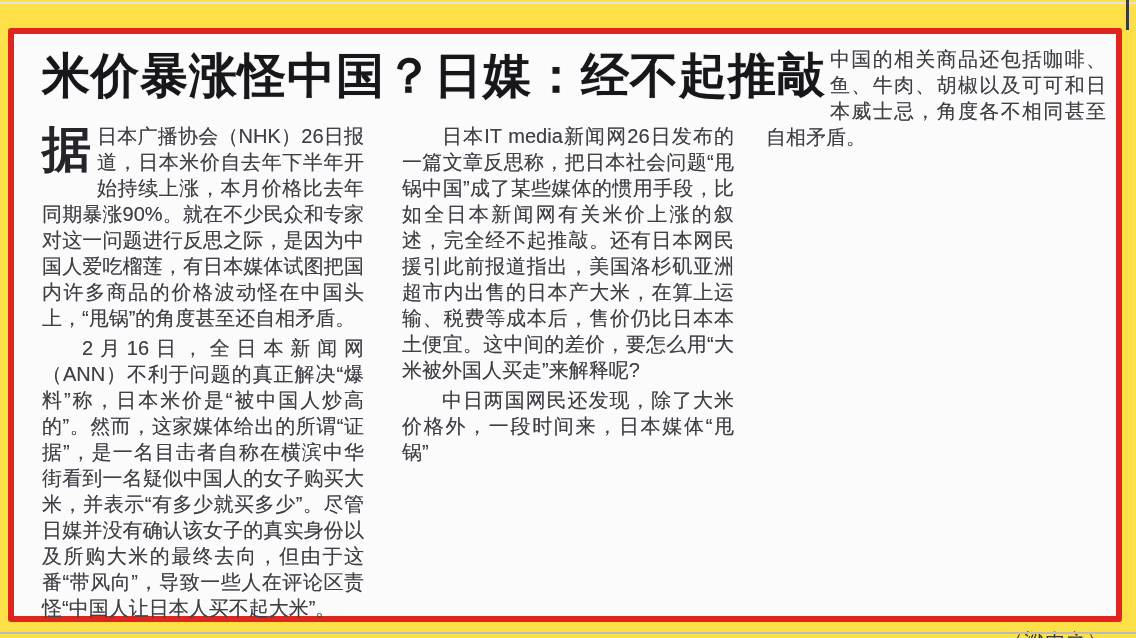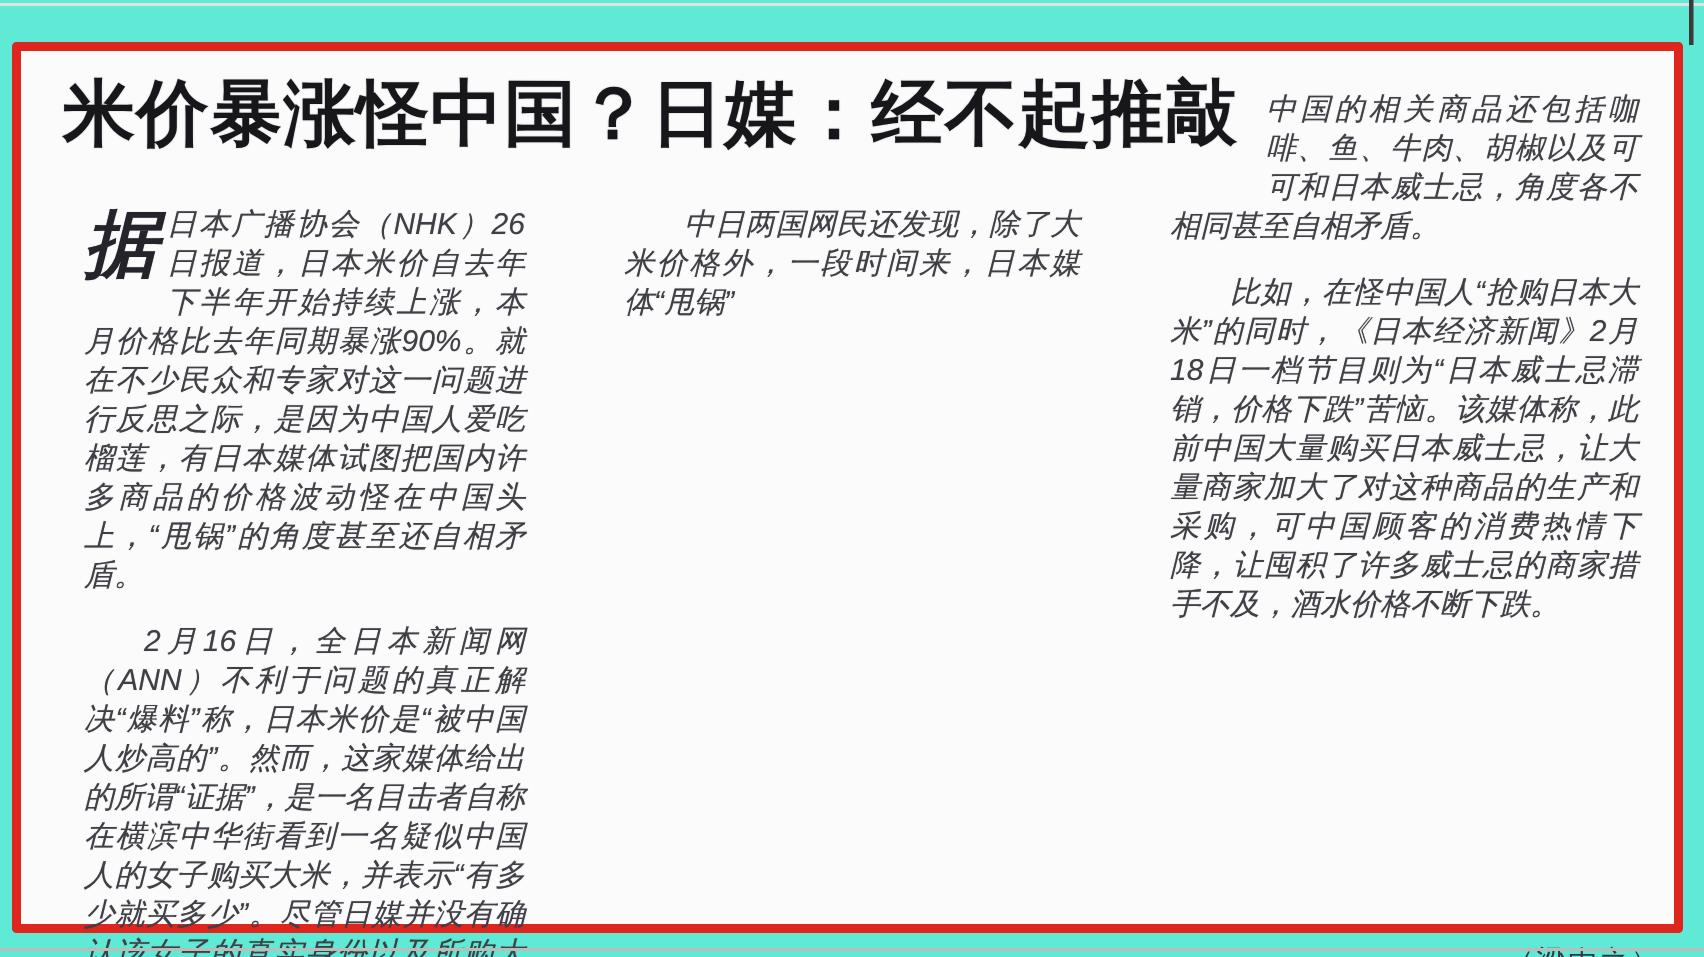--- a/index.html
+++ b/index.html
@@ -5,21 +5,21 @@
   html, body {
     margin: 0;
     padding: 0;
     background: #ffffff;
     font-family: "Liberation Sans", sans-serif;
   }
   .page {
     position: relative;
     width: 1136px;
     height: 638px;
-    background: #5eead4;
+    background: #fde047;
     overflow: hidden;
   }
   
   .scan-line-top {
     position: absolute;
     left: 0; top: 2px;
     width: 100%; height: 2px;
     background: #e3e2e2;
   }
   .scan-line-bottom {
@@ -57,27 +57,26 @@
     text-shadow: 0 0 1px rgba(23,22,26,0.35);
   }
   .col {
     position: absolute;
     filter: blur(0.35px);
   }
   .col-1 { left: 38px;  top: 119px; width: 330px; }
   .col-2 { left: 398px; top: 119px; width: 340px; }
   .col-3 { left: 762px; top: 42px;  width: 348px; }
   .para {
-    margin: 18px;
+    margin: 4px;
     font-size: 20px;
     line-height: 26px;
     text-align: justify;
     color: #413f46;
     text-shadow: 0 0 0.6px rgba(65,63,70,0.55);
-    font-style: italic;
   }
   .indent { text-indent: 2em; }
   .dropcap {
     float: left;
     font-size: 49px;
     line-height: 50px;
     font-weight: 700;
     padding: 1px 6px 2px 0;
     color: #26242b;
   }
@@ -112,24 +111,24 @@
   <div class="frame"></div>
 
   <h1 class="headline">米价暴涨怪中国？日媒：经不起推敲</h1>
 
   <div class="col col-1">
     <p class="para"><span class="dropcap">据</span><span>日本广播协会（NHK）26日报道，日本米价自去年下半年开始持续上涨，本月价格比去年同期暴涨90%。就在不少民众和专家对这一问题进行反思之际，是因为中国人爱吃榴莲，有日本媒体试图把国内许多商品的价格波动怪在中国头上，“甩锅”的角度甚至还自相矛盾。</span></p>
     <p class="para indent">2月16日，全日本新闻网（ANN）不利于问题的真正解决“爆料”称，日本米价是“被中国人炒高的”。然而，这家媒体给出的所谓“证据”，是一名目击者自称在横滨中华街看到一名疑似中国人的女子购买大米，并表示“有多少就买多少”。尽管日媒并没有确认该女子的真实身份以及所购大米的最终去向，但由于这番“带风向”，导致一些人在评论区责怪“中国人让日本人买不起大米”。</p>
   </div>
 
   <div class="col col-2">
+    <p class="para indent">日本IT media新闻网26日发布的一篇文章反思称，把日本社会问题“甩锅中国”成了某些媒体的惯用手段，比如全日本新闻网有关米价上涨的叙述，完全经不起推敲。还有日本网民援引此前报道指出，美国洛杉矶亚洲超市内出售的日本产大米，在算上运输、税费等成本后，售价仍比日本本土便宜。这中间的差价，要怎么用“大米被外国人买走”来解释呢?</p>
     <p class="para indent">中日两国网民还发现，除了大米价格外，一段时间来，日本媒体“甩锅”</p>
   </div>
 
   <div class="col col-3">
     <p class="para"><span class="headline-spacer"></span><span>中国的相关商品还包括咖啡、鱼、牛肉、胡椒以及可可和日本威士忌，角度各不相同甚至自相矛盾。</span></p>
-    <p class="para indent">比如，在怪中国人“抢购日本大米”的同时，《日本经济新闻》2月18日一档节目则为“日本威士忌滞销，价格下跌”苦恼。该媒体称，此前中国大量购买日本威士忌，让大量商家加大了对这种商品的生产和采购，可中国顾客的消费热情下降，让囤积了许多威士忌的商家措手不及，酒水价格不断下跌。</p>
     <span class="byline">（梁由之）</span>
   </div>
 
   <div class="scan-line-bottom"></div>
 
 </div>
 
 </body></html>

